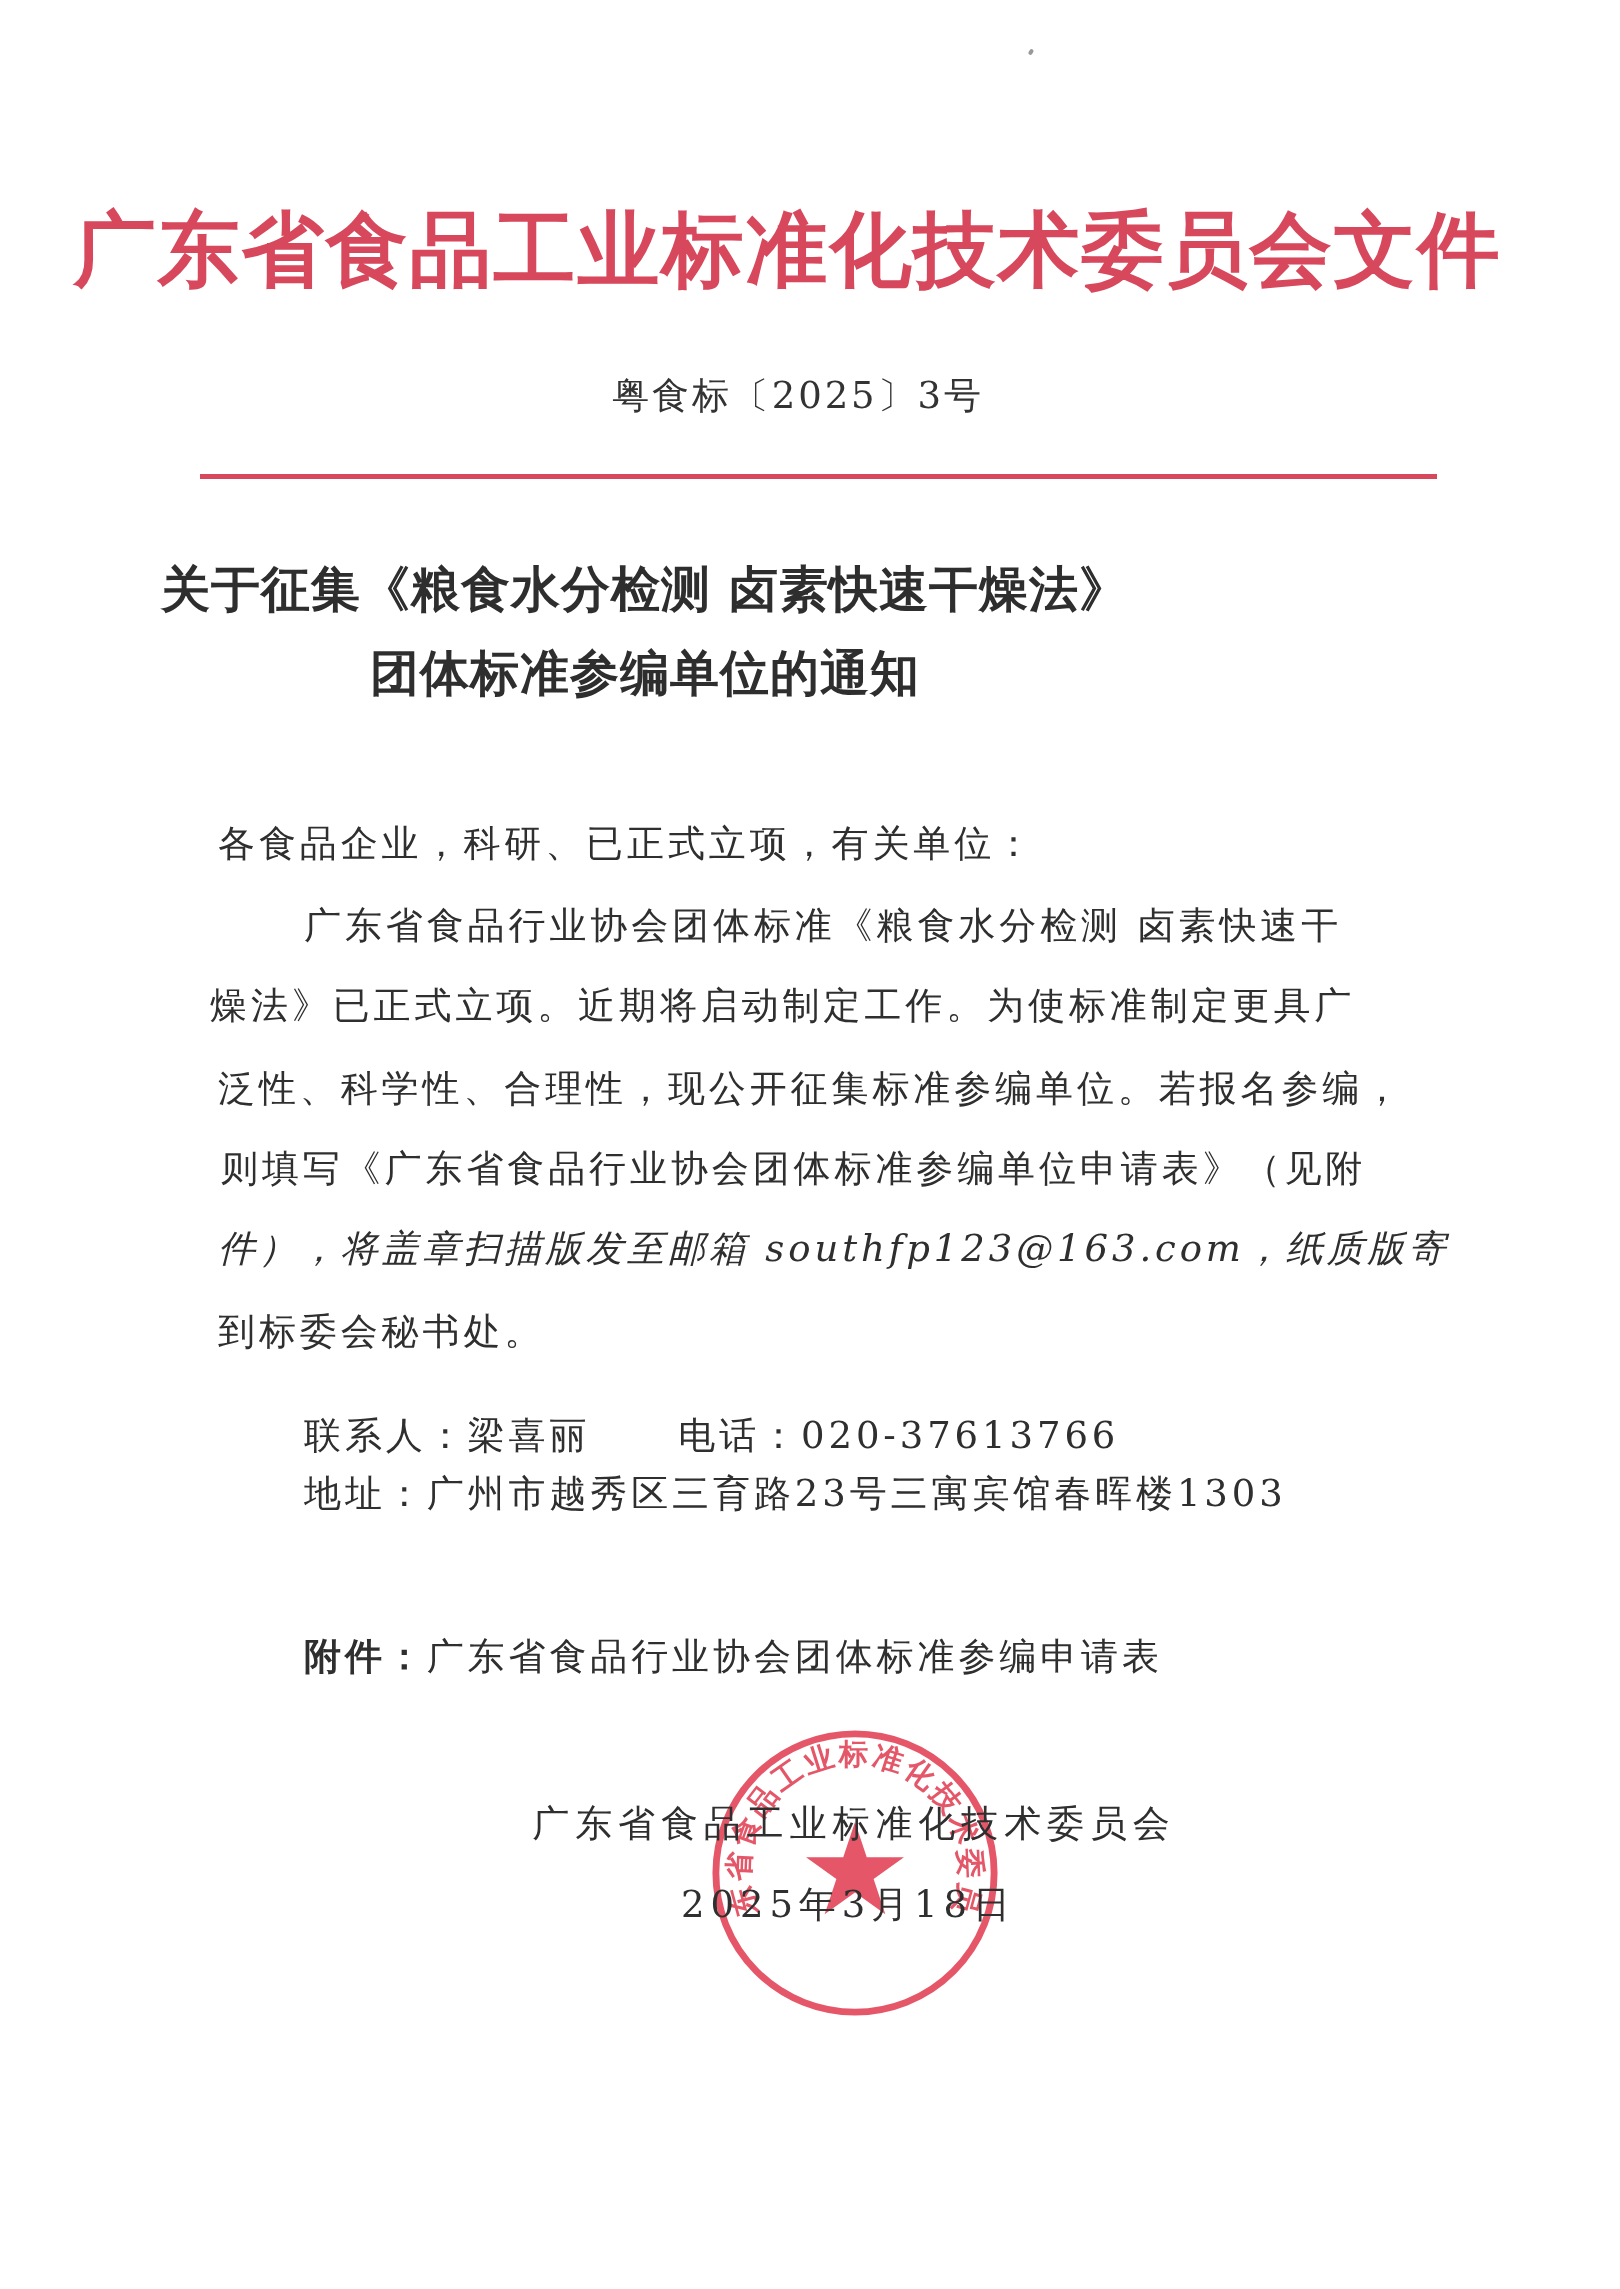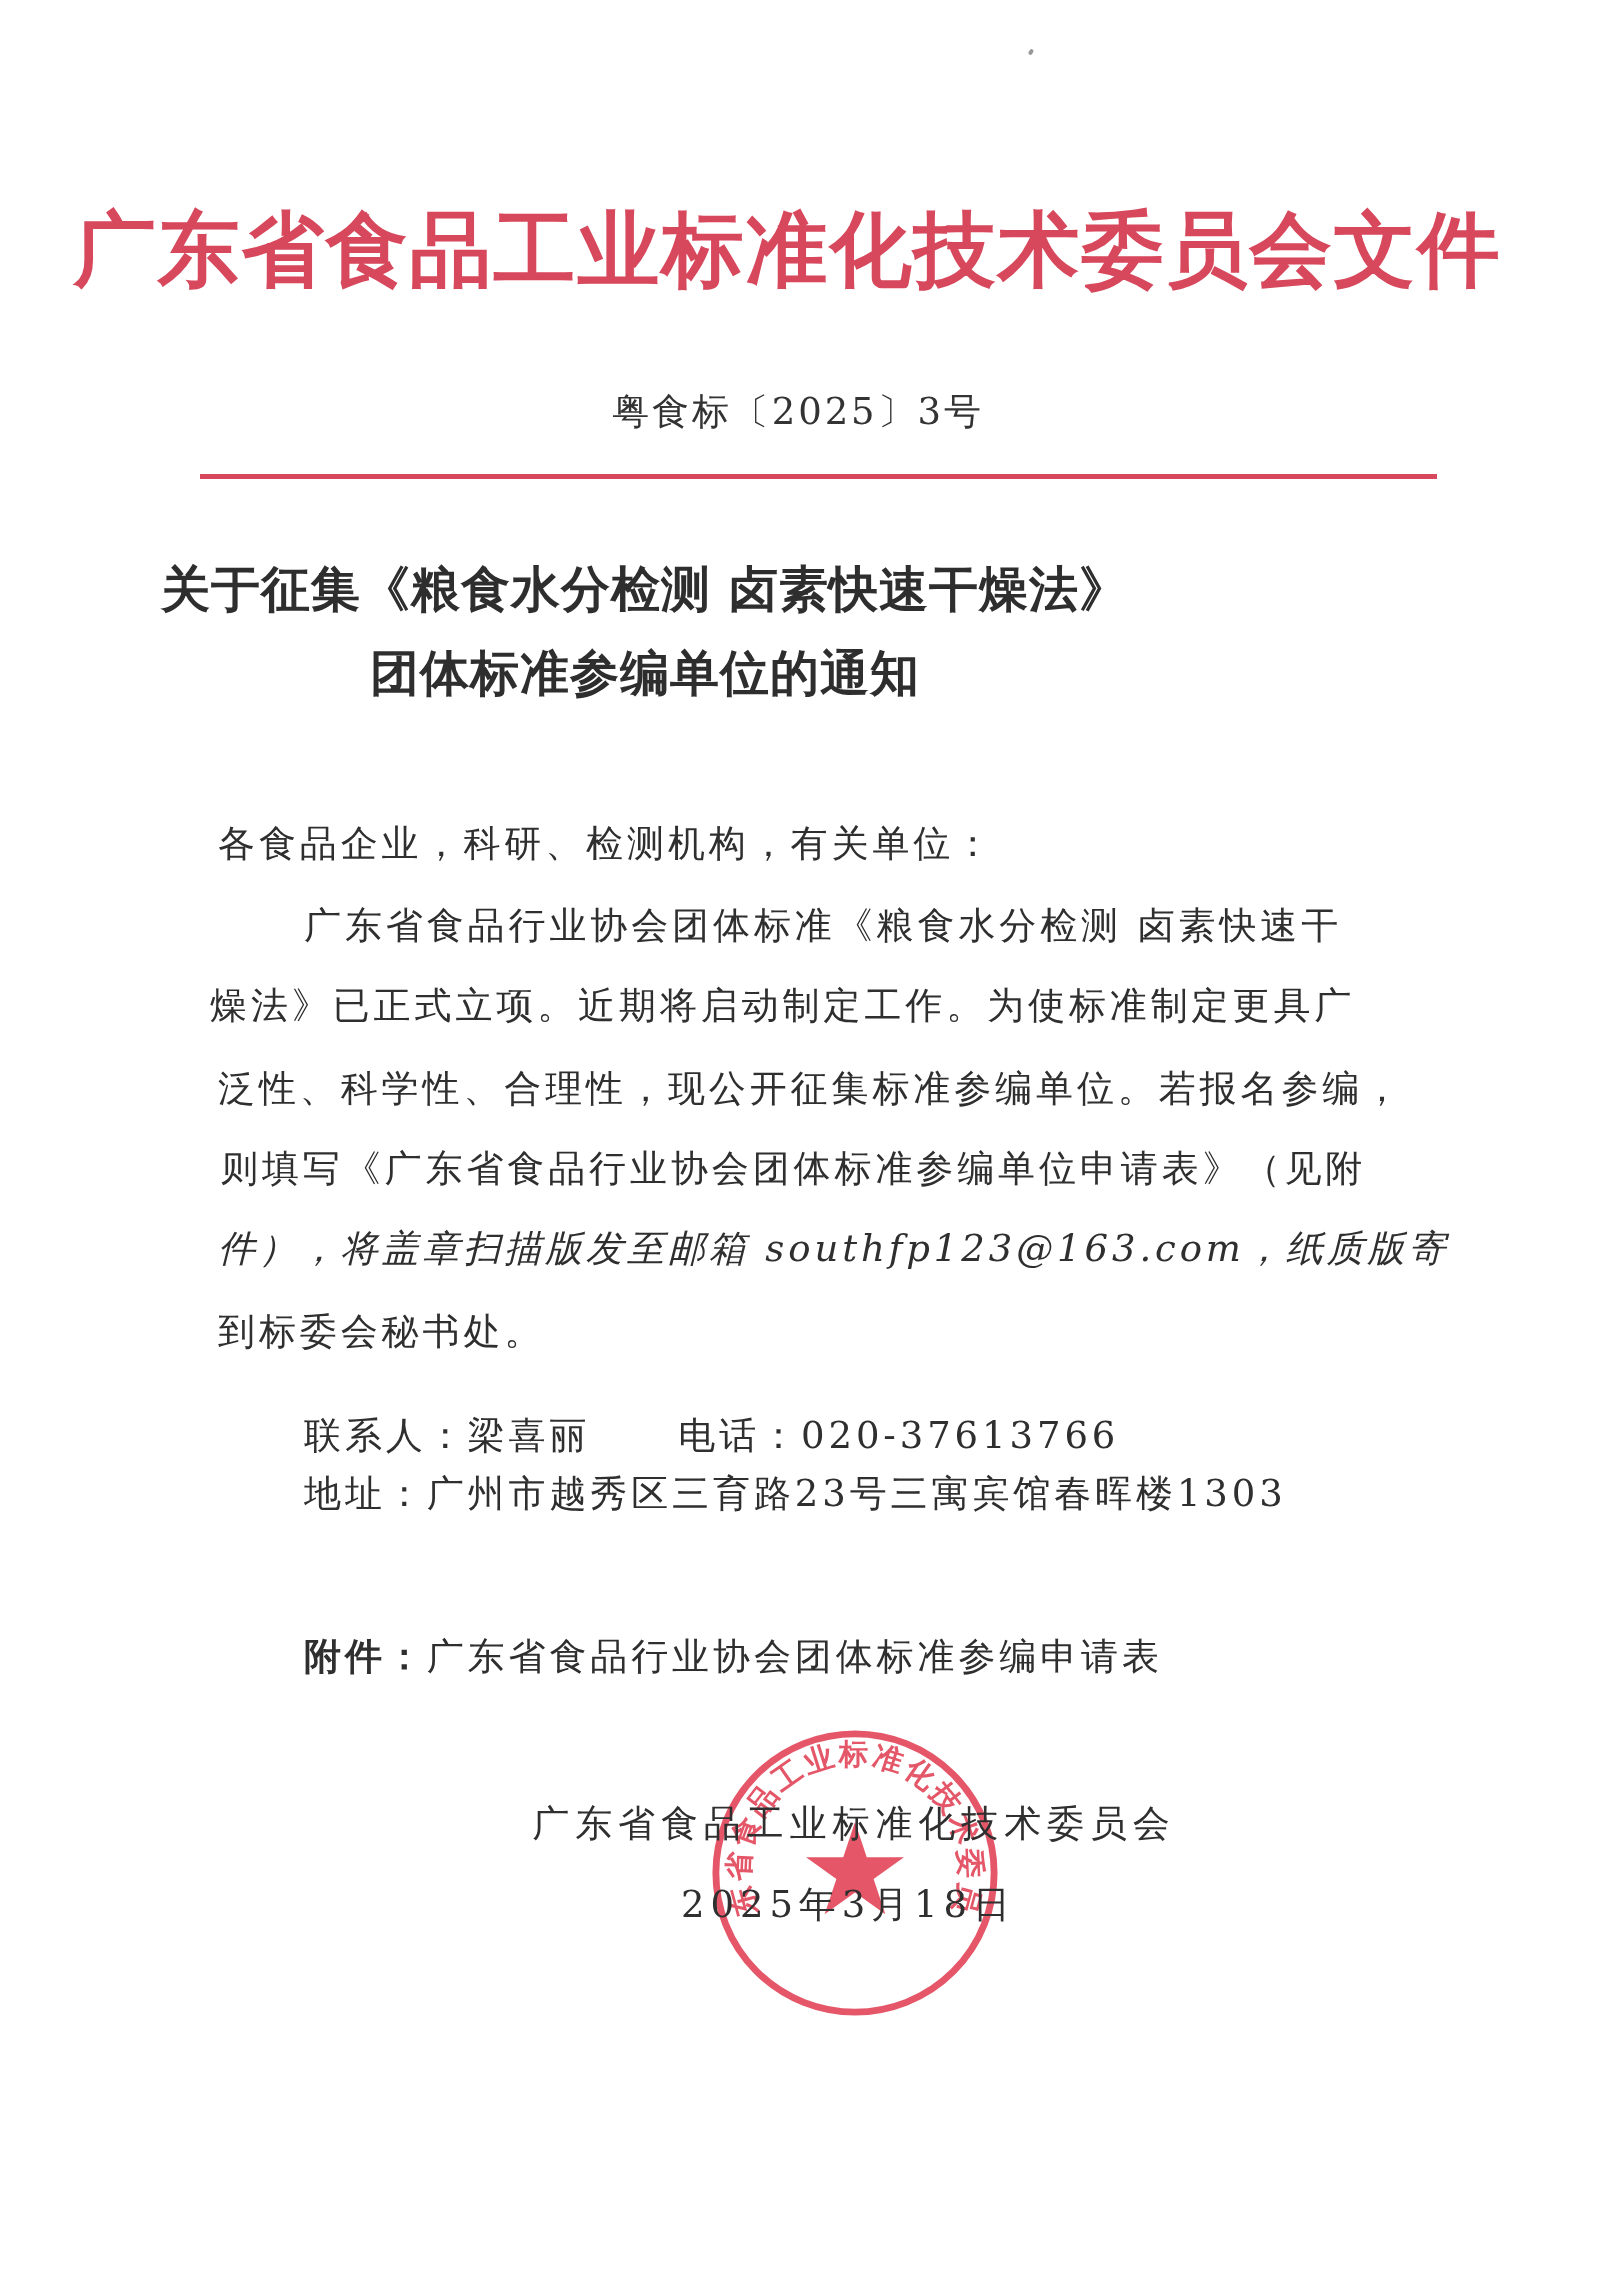--- a/index.html
+++ b/index.html
@@ -9,21 +9,21 @@
     color: #2b2b2b;
   }
   .abs { position: absolute; white-space: nowrap; }
   .masthead {
     left: 0; width: 1575px; top: 196px; text-align: center;
     font-family: "DejaVu Sans", "Liberation Sans", sans-serif;
     font-weight: bold; font-size: 82px; letter-spacing: 2px;
     color: #d8485c; line-height: 108px;
   }
   .doc-number {
-    left: 0; width: 1596px; top: 384px; text-align: center;
+    left: 0; width: 1596px; top: 368px; text-align: center;
     font-size: 37px; color: #333; letter-spacing: 2.9px; line-height: 55px;
   }
   .red-rule {
     left: 200px; width: 1237px; top: 474px; height: 4.9px;
     background: #d8485c;
   }
   .title {
     left: 0; width: 1290px; text-align: center;
     font-family: "DejaVu Sans", "Liberation Sans", sans-serif;
     font-weight: bold; font-size: 49px; color: #2e2e2e; line-height: 69px;
@@ -51,21 +51,21 @@
 
 <div class="abs masthead">广东省食品工业标准化技术委员会文件</div>
 
 <div class="abs doc-number">粤食标〔2025〕3号</div>
 
 <div class="abs red-rule"></div>
 
 <div class="abs title title-1">关于征集《粮食水分检测  卤素快速干燥法》</div>
 <div class="abs title title-2">团体标准参编单位的通知</div>
 
-<div class="abs body-line" style="left:218px; top:816px;">各食品企业，科研、检测机构，有关单位：</div>
+<div class="abs body-line" style="left:218px; top:816px;">各食品企业，科研、已正式立项，有关单位：</div>
 
 <div class="abs body-line" style="left:304px; top:898px;">广东省食品行业协会团体标准《粮食水分检测  卤素快速干</div>
 <div class="abs body-line" style="left:210px; top:978px;">燥法》已正式立项。近期将启动制定工作。为使标准制定更具广</div>
 <div class="abs body-line" style="left:218px; top:1061px;">泛性、科学性、合理性，现公开征集标准参编单位。若报名参编，</div>
 <div class="abs body-line" style="left:221px; top:1141px;">则填写《广东省食品行业协会团体标准参编单位申请表》（见附</div>
 <div class="abs body-line" style="left:218px; top:1221px;font-style:italic;">件），将盖章扫描版发至邮箱 southfp123@163.com，纸质版寄</div>
 <div class="abs body-line" style="left:218px; top:1304px;">到标委会秘书处。</div>
 
 <div class="abs body-line" style="left:304px; top:1384px;margin-top:24px;">
   <span>联系人：</span><span>梁喜丽</span><span style="display:inline-block; width:88px;"></span><span>电话：</span><span>020-37613766</span>

